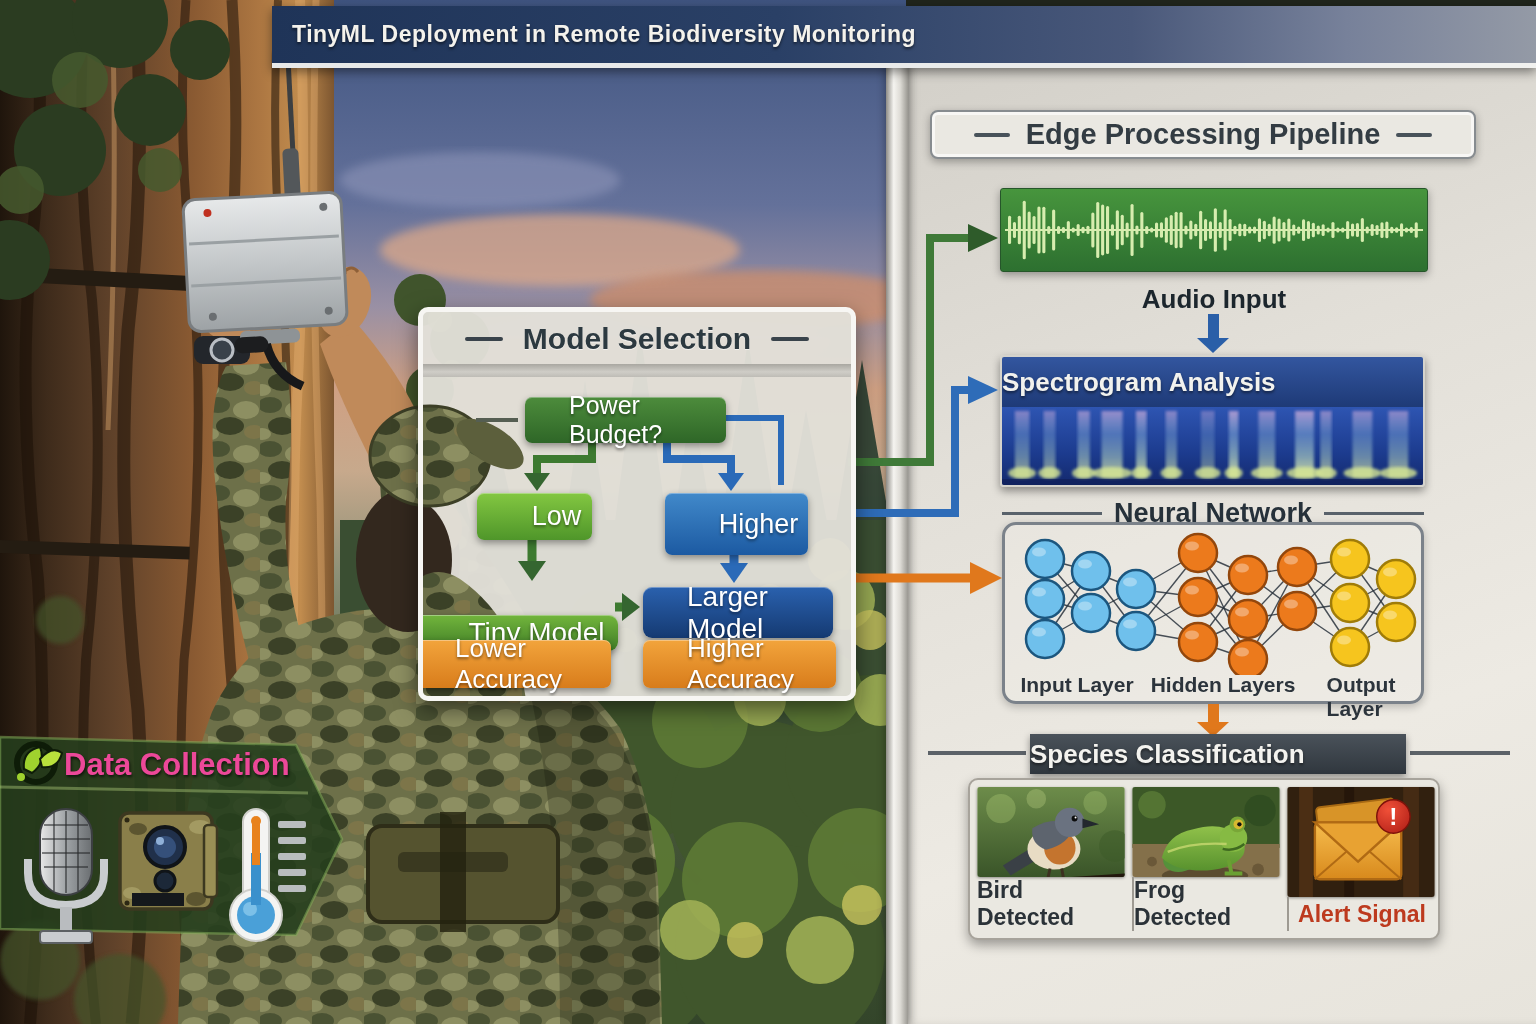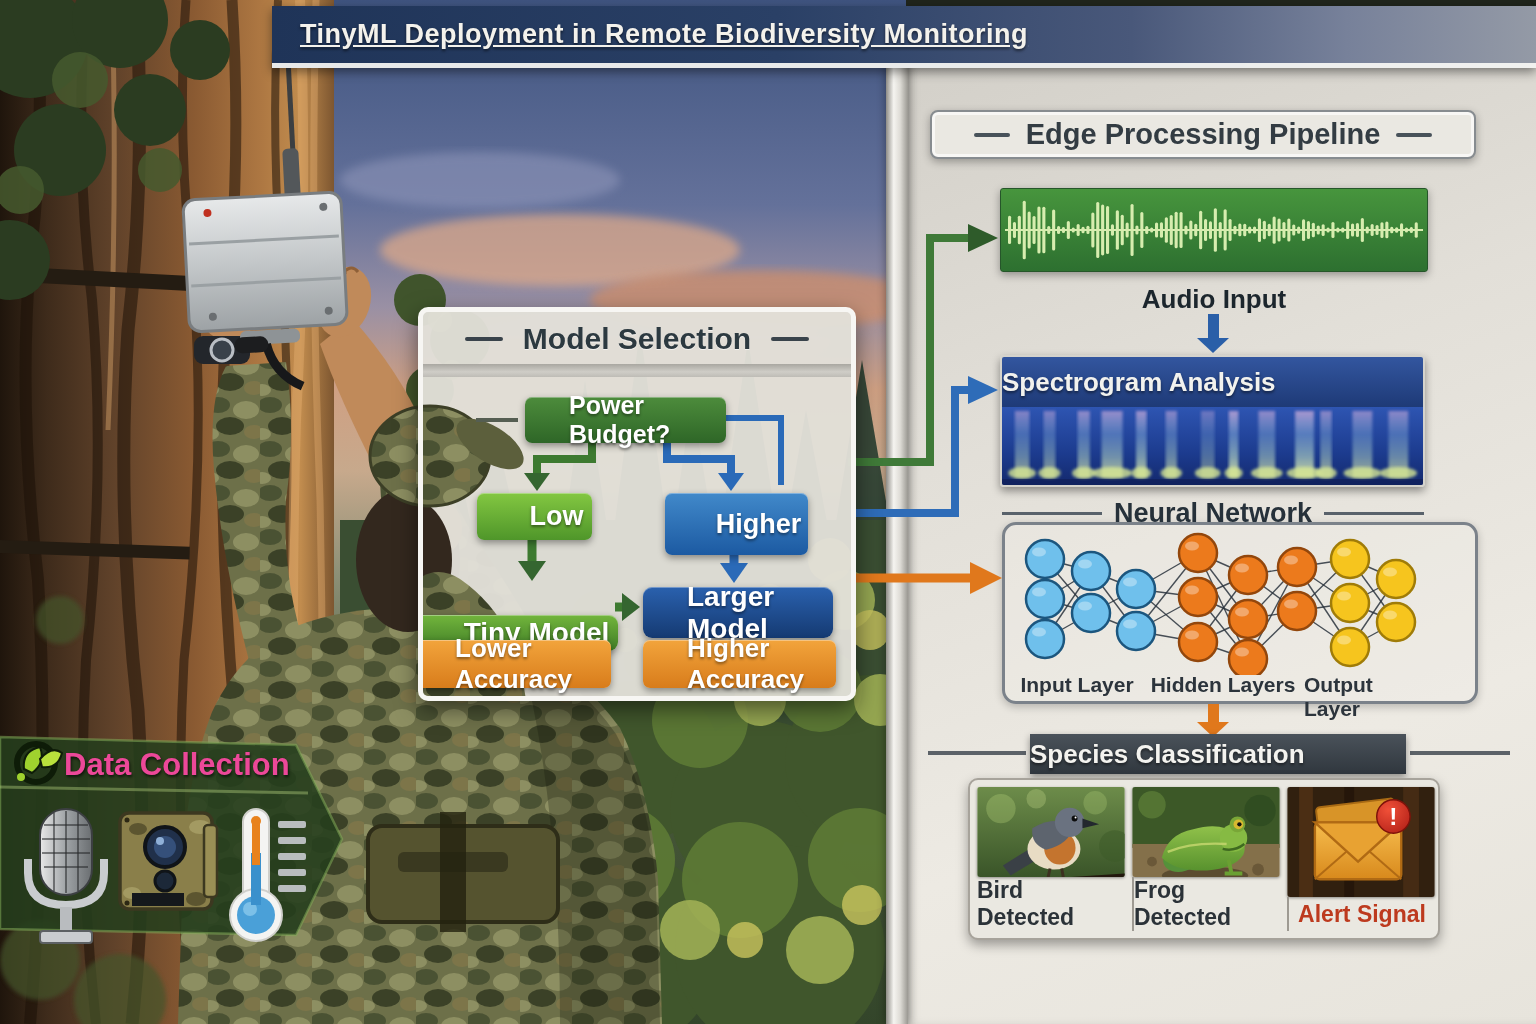--- a/index.html
+++ b/index.html
@@ -16,40 +16,40 @@
   .divider{position:absolute;left:886px;top:64px;width:22px;height:960px;z-index:2;
     background:linear-gradient(90deg,#8e8c86,#f5f4f0 35%,#dddbd5 65%,#9a9892);
     box-shadow:0 0 10px rgba(0,0,0,.4);}
 
   
   .title-bar{position:absolute;left:272px;top:6px;width:1264px;height:62px;z-index:5;
     background:linear-gradient(90deg,#1f3458 0%,#2a4066 40%,#49587a 68%,#77819a 85%,#949aa6 100%);
     display:flex;align-items:center;padding-left:20px;
     border-bottom:5px solid rgba(248,248,245,.92);
     box-shadow:0 4px 10px rgba(0,0,0,.45);}
-  .title-bar h1{margin:8px;font-size:27px;font-weight:bold;color:#f4f2ec;letter-spacing:.5px;
-    text-shadow:0 2px 3px rgba(0,0,0,.55);text-decoration:underline;}
+  .title-bar h1{margin:0;font-size:23px;font-weight:bold;color:#f4f2ec;letter-spacing:.5px;
+    text-shadow:0 2px 3px rgba(0,0,0,.55);}
 
   
   #connectors{position:absolute;left:830px;top:180px;z-index:3;pointer-events:none;}
 
   
   .model-panel{position:absolute;left:418px;top:307px;width:438px;height:394px;z-index:4;
     background:rgba(226,224,217,.96);border:5px solid rgba(249,248,244,.95);border-radius:10px;
     box-shadow:0 8px 22px rgba(0,0,0,.5);overflow:hidden;}
   .panel-title-row{position:absolute;left:0;top:10px;width:100%;display:flex;align-items:center;
     justify-content:center;gap:20px;z-index:6;}
   .panel-title-row .dash{width:38px;height:4px;background:#39434b;border-radius:2px;}
   .panel-title{font-size:30px;font-weight:bold;color:#2c3940;text-shadow:0 1px 0 rgba(255,255,255,.6);}
   .panel-sep{position:absolute;left:0;top:52px;width:100%;height:13px;z-index:6;
     background:linear-gradient(180deg,#a9a7a1,#cfcdc7 60%,#bebcb6);}
   .man-overlap{position:absolute;left:-5px;top:-5px;z-index:5;}
   #flow-arrows{position:absolute;left:-5px;top:-5px;z-index:7;pointer-events:none;}
   .flow-box{position:absolute;z-index:8;display:flex;align-items:center;justify-content:center;
-    color:#fff;font-weight:bold;border-radius:7px;text-shadow:0 2px 3px rgba(0,0,0,.45);
+    color:#fff;font-weight:normal;border-radius:7px;text-shadow:0 2px 3px rgba(0,0,0,.45);
     box-shadow:inset 0 1px 0 rgba(255,255,255,.35),0 3px 7px rgba(0,0,0,.38);padding-left:44px;}
   .fb-decision{left:102px;top:85px;width:201px;height:46px;font-size:25px;
     background:linear-gradient(180deg,#4d8c3c,#2e6627);}
   .fb-low{left:54px;top:181px;width:115px;height:47px;font-size:27px;
     background:linear-gradient(180deg,#83c741,#4f962a);}
   .fb-higher{left:242px;top:181px;width:143px;height:62px;font-size:27px;
     background:linear-gradient(180deg,#4189ca,#1c5aa2);}
   .fb-tiny{left:-12px;top:273px;width:207px;height:36px;font-size:28px;border-radius:9px;
     background:linear-gradient(180deg,#72b53c,#3f7c26);margin-top:30px;}
   .fb-larger{left:220px;top:275px;width:190px;height:51px;font-size:28px;border-radius:9px;
@@ -81,21 +81,21 @@
   .spectro{position:absolute;left:1000px;top:355px;width:425px;height:132px;z-index:2;
     border-radius:4px;overflow:hidden;border:2px solid #d5d3cc;box-shadow:0 4px 9px rgba(0,0,0,.4);}
   .spectro-head{height:50px;background:linear-gradient(180deg,#33569f,#1e3a77);
     display:flex;align-items:center;justify-content:flex-start;}
   .spectro-head span{font-size:26px;font-weight:bold;color:#f2f2ee;text-shadow:0 2px 3px rgba(0,0,0,.5);}
 
   .nn-title-row{position:absolute;left:1002px;top:498px;width:422px;z-index:3;
     display:flex;align-items:center;justify-content:center;gap:8px;}
   .nn-title-row .line{flex:1;height:3px;background:#59626b;}
   .nn-title-row span{font-size:27px;font-weight:bold;color:#26313a;background:transparent;padding:0 4px;}
-  .nn-panel{position:absolute;left:1002px;top:522px;width:476px;height:182px;z-index:2;
+  .nn-panel{position:absolute;left:1002px;top:522px;width:422px;height:182px;z-index:2;
     border:3px solid #7b828a;border-radius:14px;background:rgba(240,238,232,.35);
     box-shadow:0 3px 8px rgba(0,0,0,.22);}
   .nn-labels{position:absolute;left:0;top:148px;width:100%;height:30px;}
   .nn-labels span{position:absolute;font-size:21px;font-weight:bold;color:#2c343c;transform:translateX(-50%);}
 
   .species-bar{position:absolute;left:1030px;top:734px;width:376px;height:40px;z-index:2;
     background:linear-gradient(180deg,#4a525a,#30373e);display:flex;align-items:center;justify-content:flex-start;
     box-shadow:0 3px 7px rgba(0,0,0,.4);}
   .species-bar span{font-size:26px;font-weight:bold;color:#f4f3ef;text-shadow:0 2px 3px rgba(0,0,0,.5);}
   .species-line{position:absolute;top:751px;height:4px;background:#5c6268;z-index:2;}

